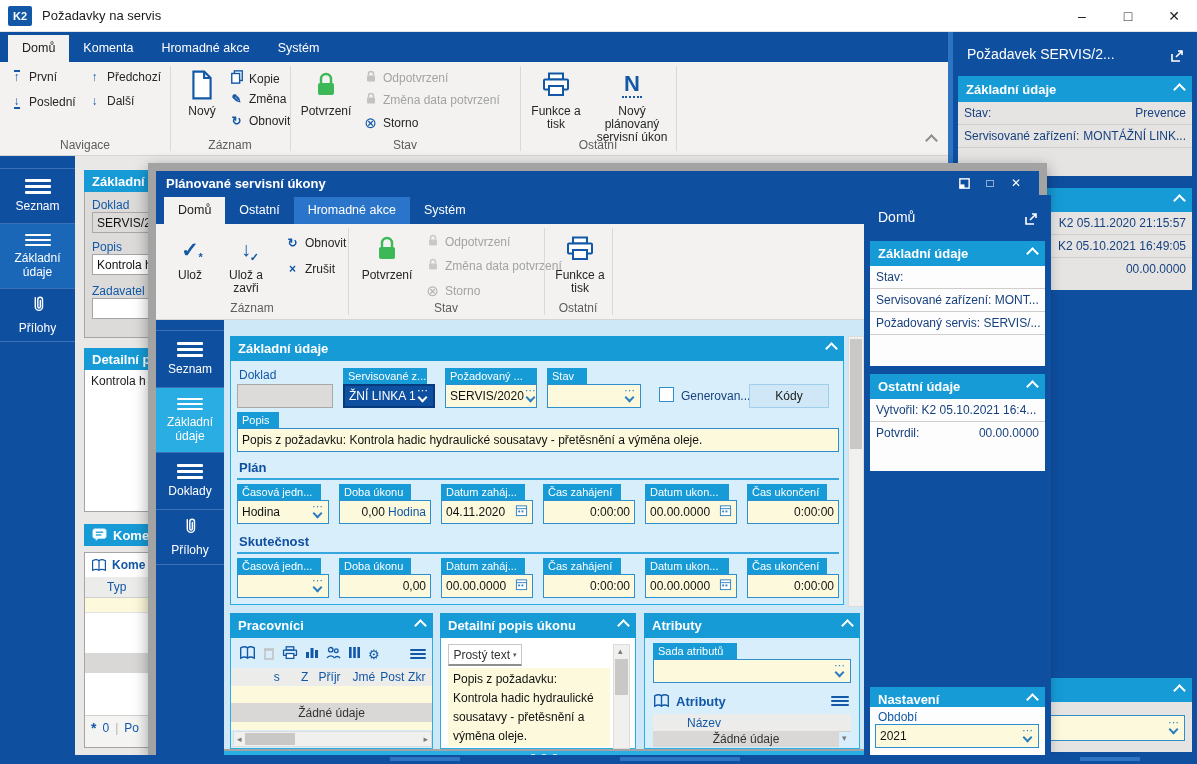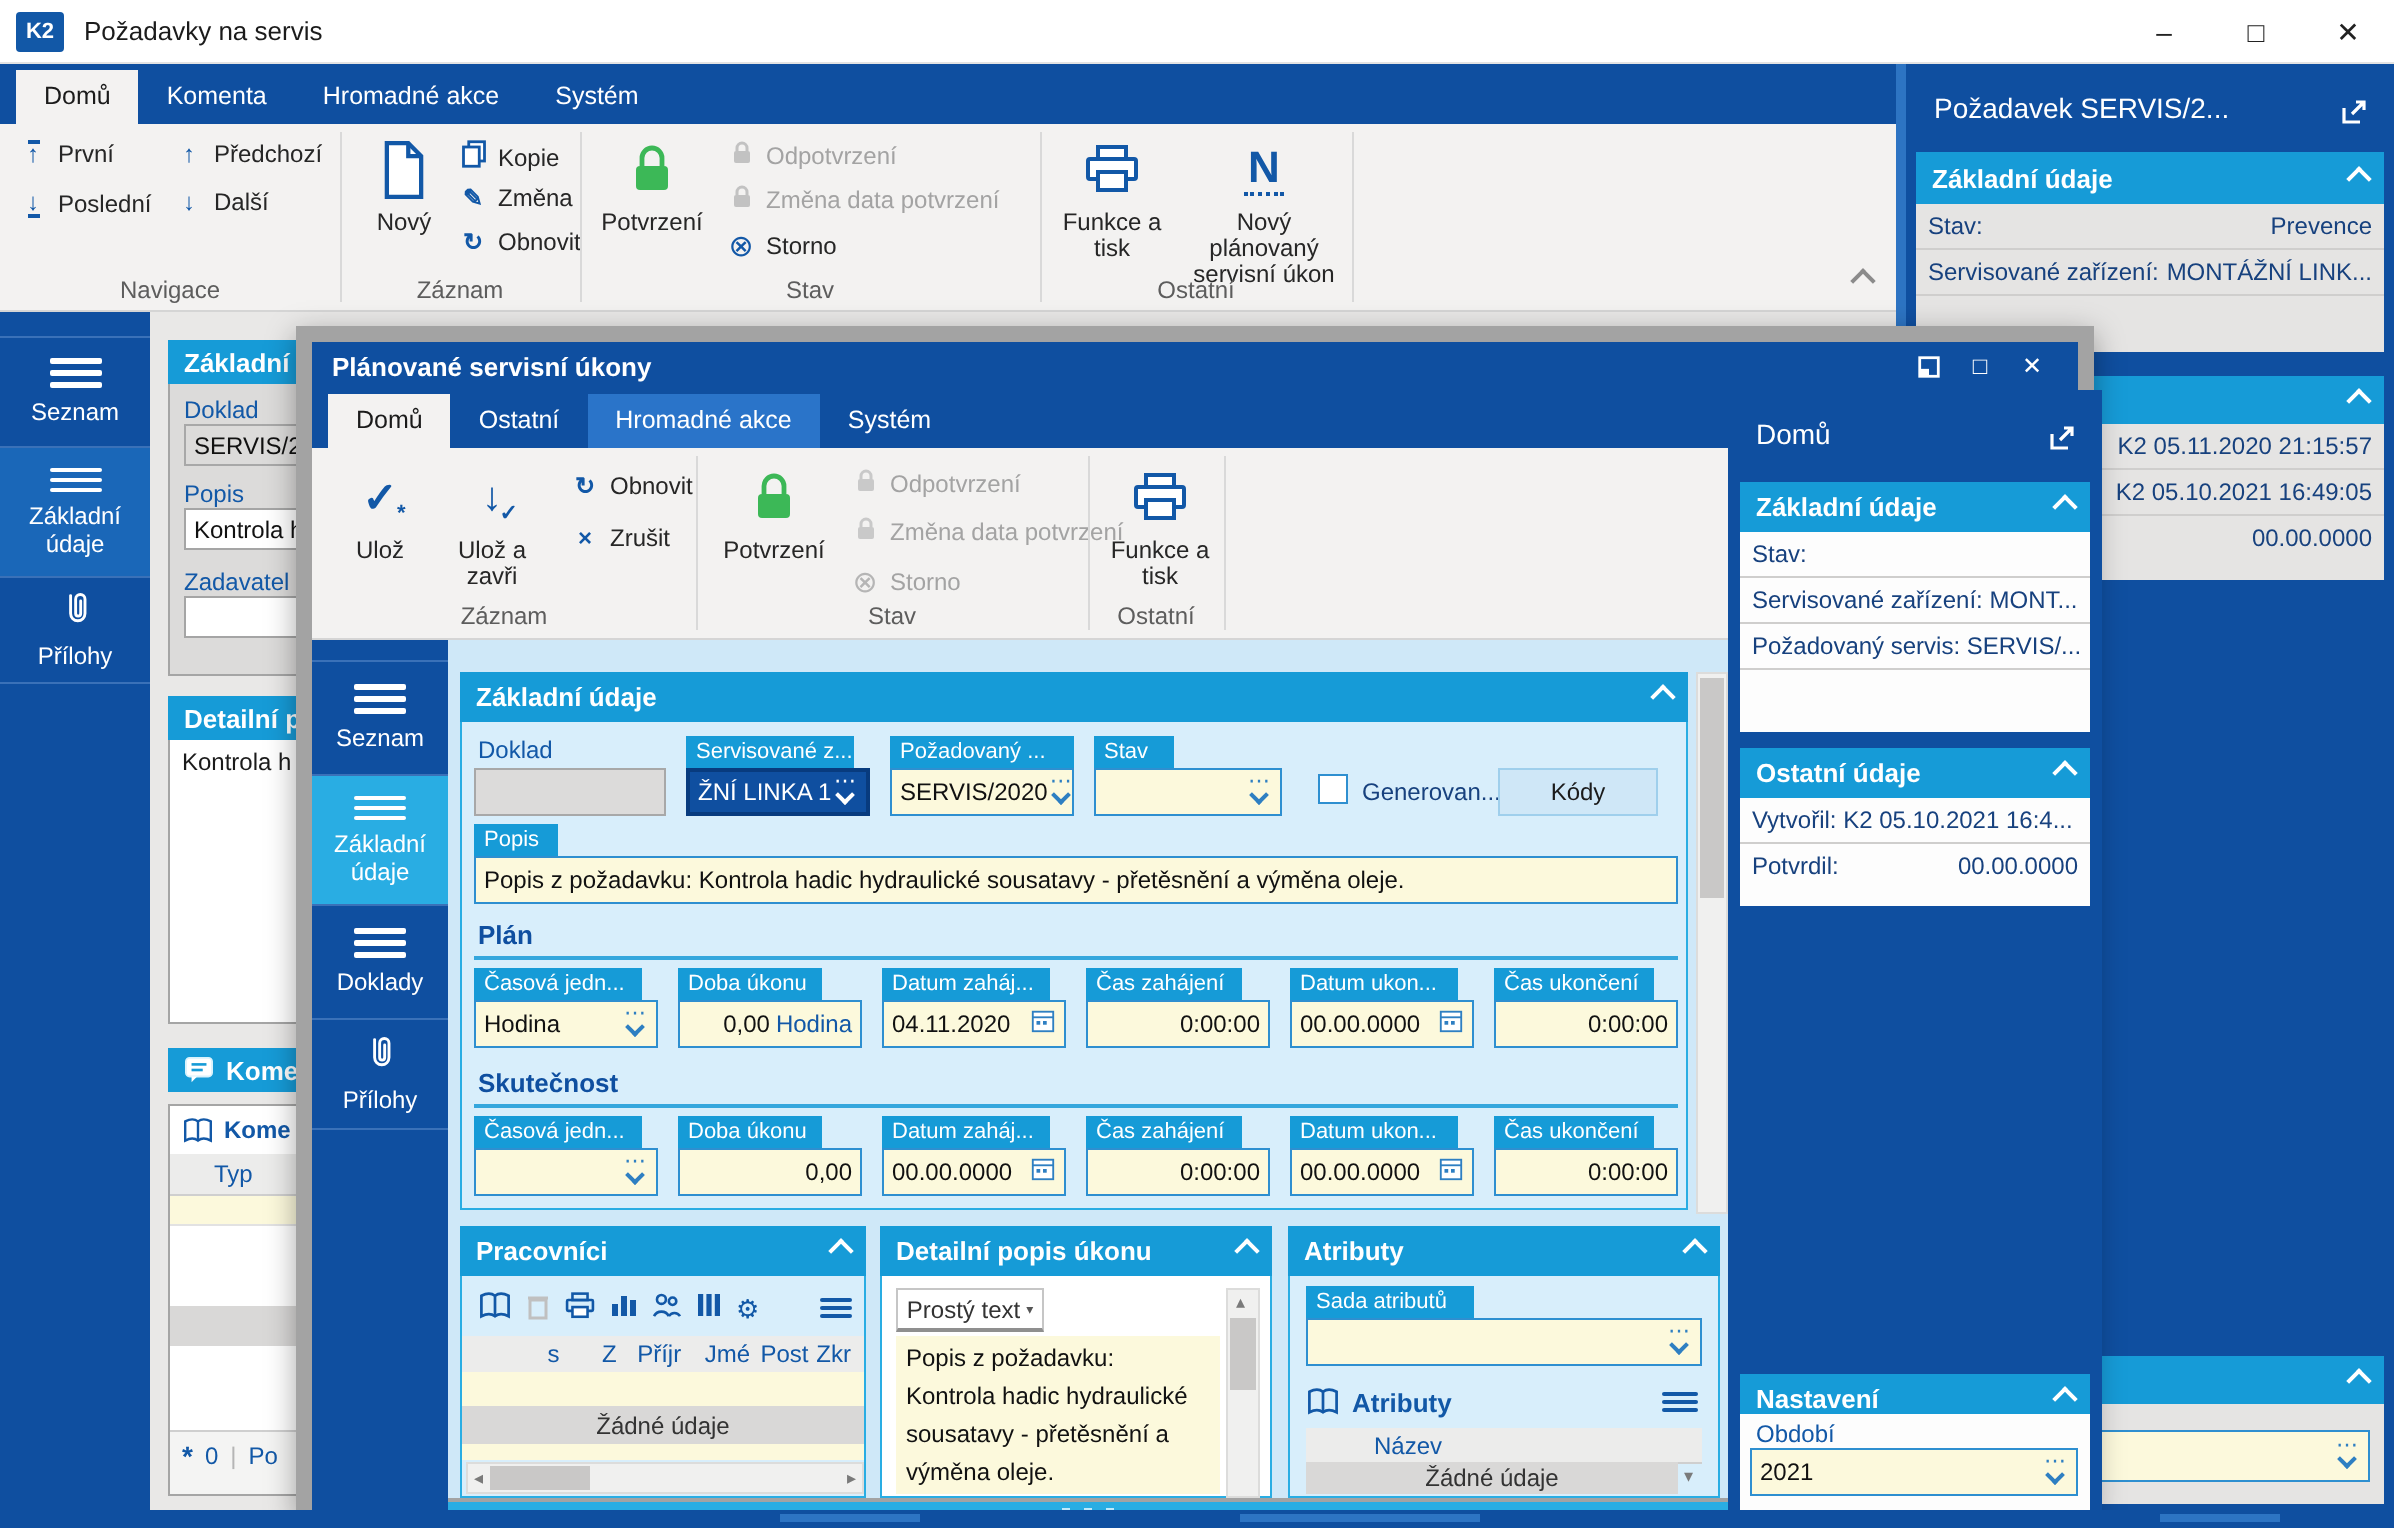--- a/index.html
+++ b/index.html
@@ -746,21 +746,21 @@
         </div>
       <div class="row">
           <span><span>Požadovaný servis:</span> <span>SERVIS/...</span></span>
         </div>
     </div>
     <div class="abs cyanhdr" style="left:6px;top:179px;width:175px;height:25px">
       <span>Ostatní údaje</span>
         <span class="sp"></span>
         <span class="chevup"></span>
       </div>
-    <div class="card white" style="left:6px;top:204px;width:175px;height:54px">
+    <div class="card white" style="left:6px;top:204px;width:175px;height:72px">
       <div class="row">
           <span><span>Vytvořil:</span> <span>K2 05.10.2021 16:4...</span></span>
         </div>
       <div class="row" style="border-bottom:none">
           <span>Potvrdil:</span>
           <span>00.00.0000</span>
         </div>
     </div>
     <div class="abs cyanhdr" style="left:6px;top:492px;width:175px;height:25px">
       <span>Nastavení</span>

